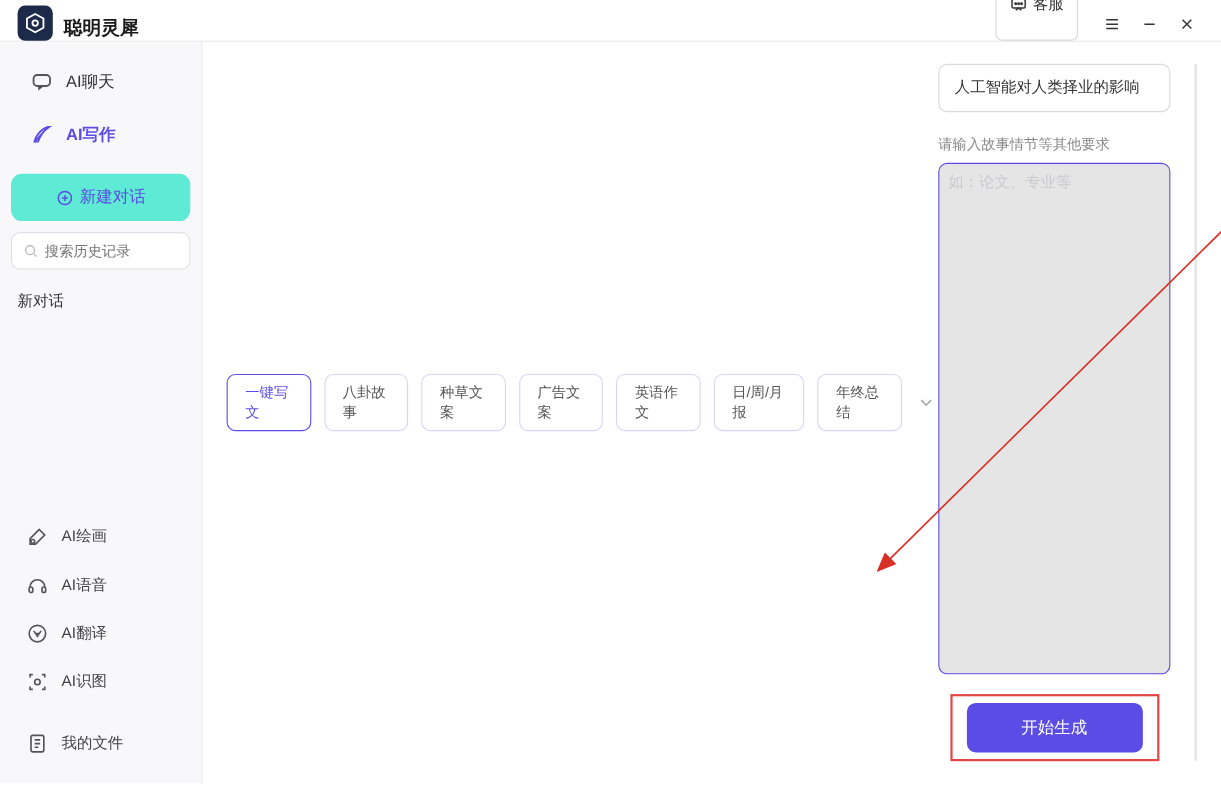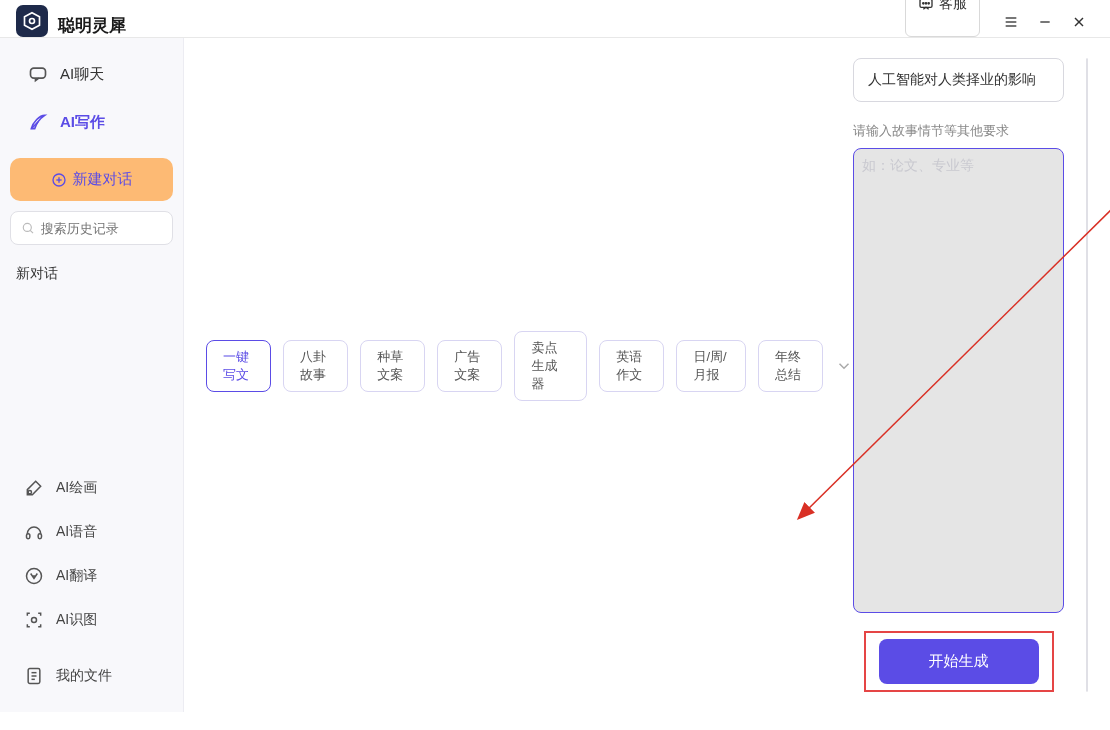--- a/index.html
+++ b/index.html
@@ -82,21 +82,21 @@
     }
     .nav-item.active {
       color: #5b4ce6;
       font-weight: 600;
     }
     .nav-item svg { width: 20px; height: 20px; margin-right: 12px; }
     .nav-item.active svg { stroke: #5b4ce6; }
     .new-chat-btn {
       margin: 10px 0;
       padding: 12px 0;
-      background: #fdba74;
+      background: #5eead4;
       border-radius: 10px;
       text-align: center;
       color: #5b4ce6;
       font-size: 15px;
       cursor: pointer;
       display: flex;
       align-items: center;
       justify-content: center;
     }
     .new-chat-btn svg { width: 16px; height: 16px; margin-right: 6px; }
@@ -363,21 +363,20 @@
       <span>我的文件</span>
     </div>
   </div>
 
   <div class="main">
     <div class="tag-row">
       <div class="tag active">一键写文</div>
       <div class="tag">八卦故事</div>
       <div class="tag">种草文案</div>
       <div class="tag">广告文案</div>
-      <div class="tag">卖点生成器</div>
       <div class="tag">英语作文</div>
       <div class="tag">日/周/月报</div>
       <div class="tag">年终总结</div>
       <div class="tag-expand">
         <svg viewBox="0 0 24 24" width="18" height="18" fill="none" stroke="#aaa" stroke-width="2">
             <polyline points="6 9 12 15 18 9"></polyline>
           </svg>
       </div>
     </div>
 

